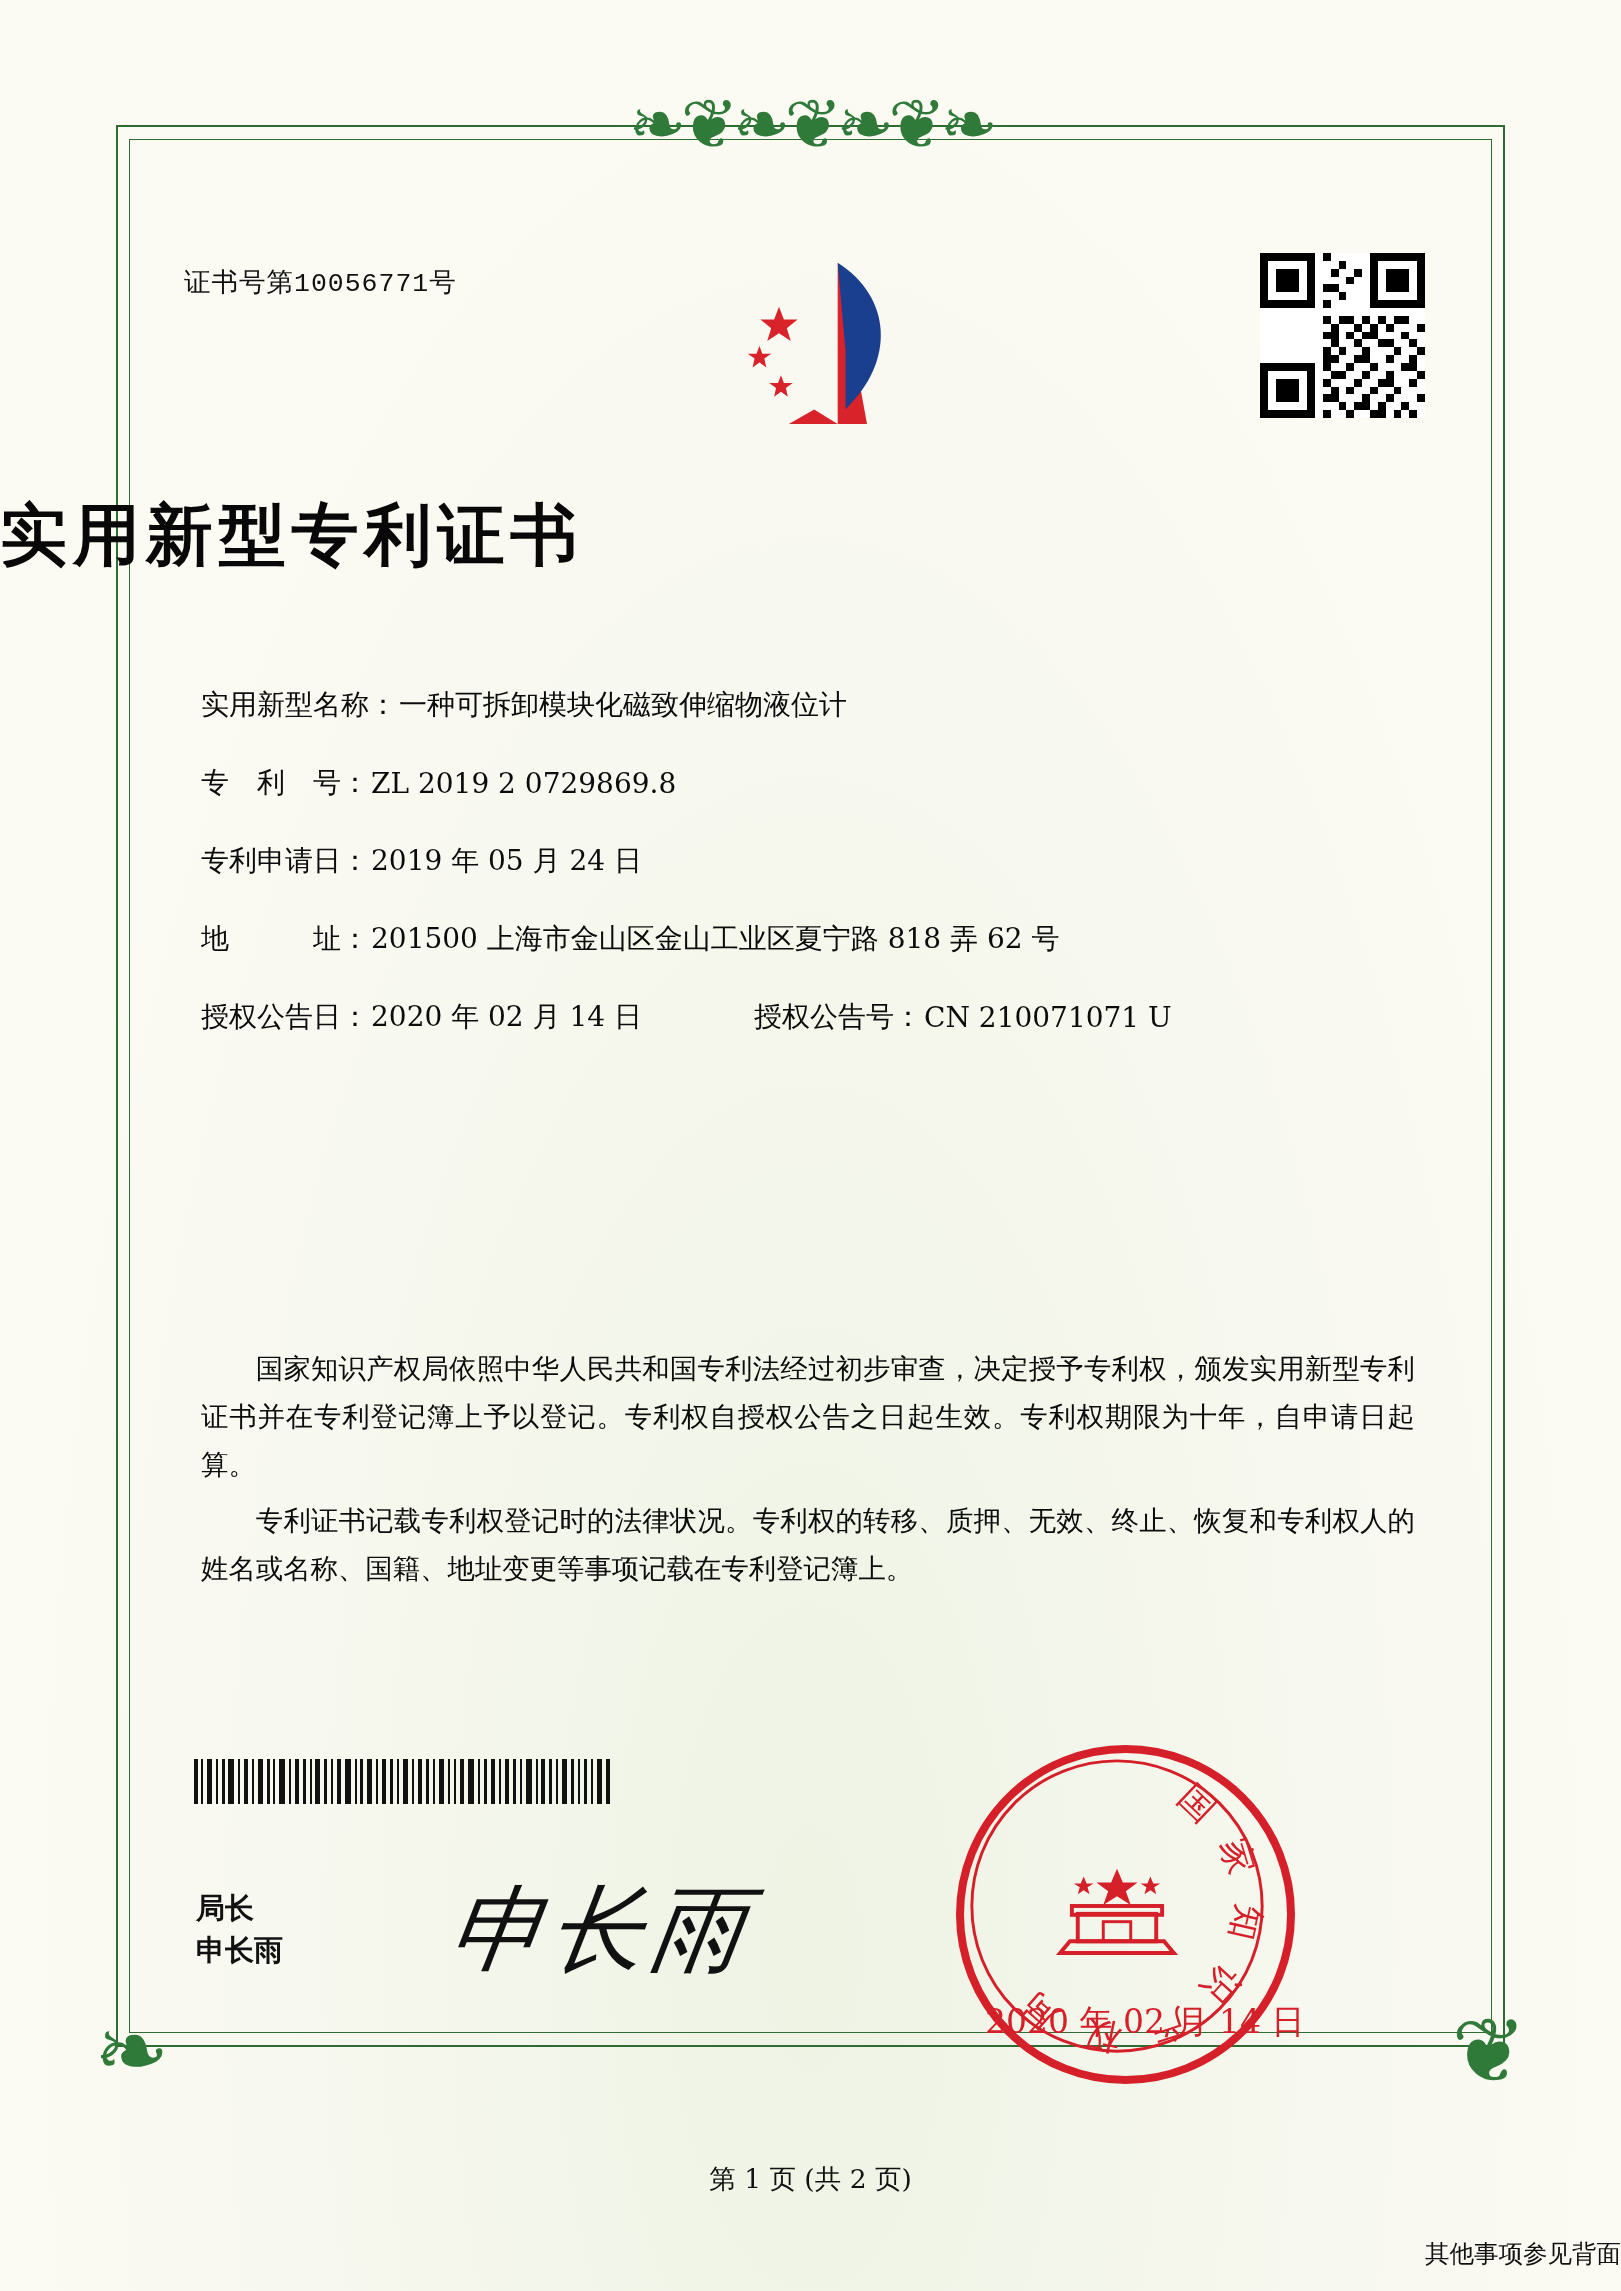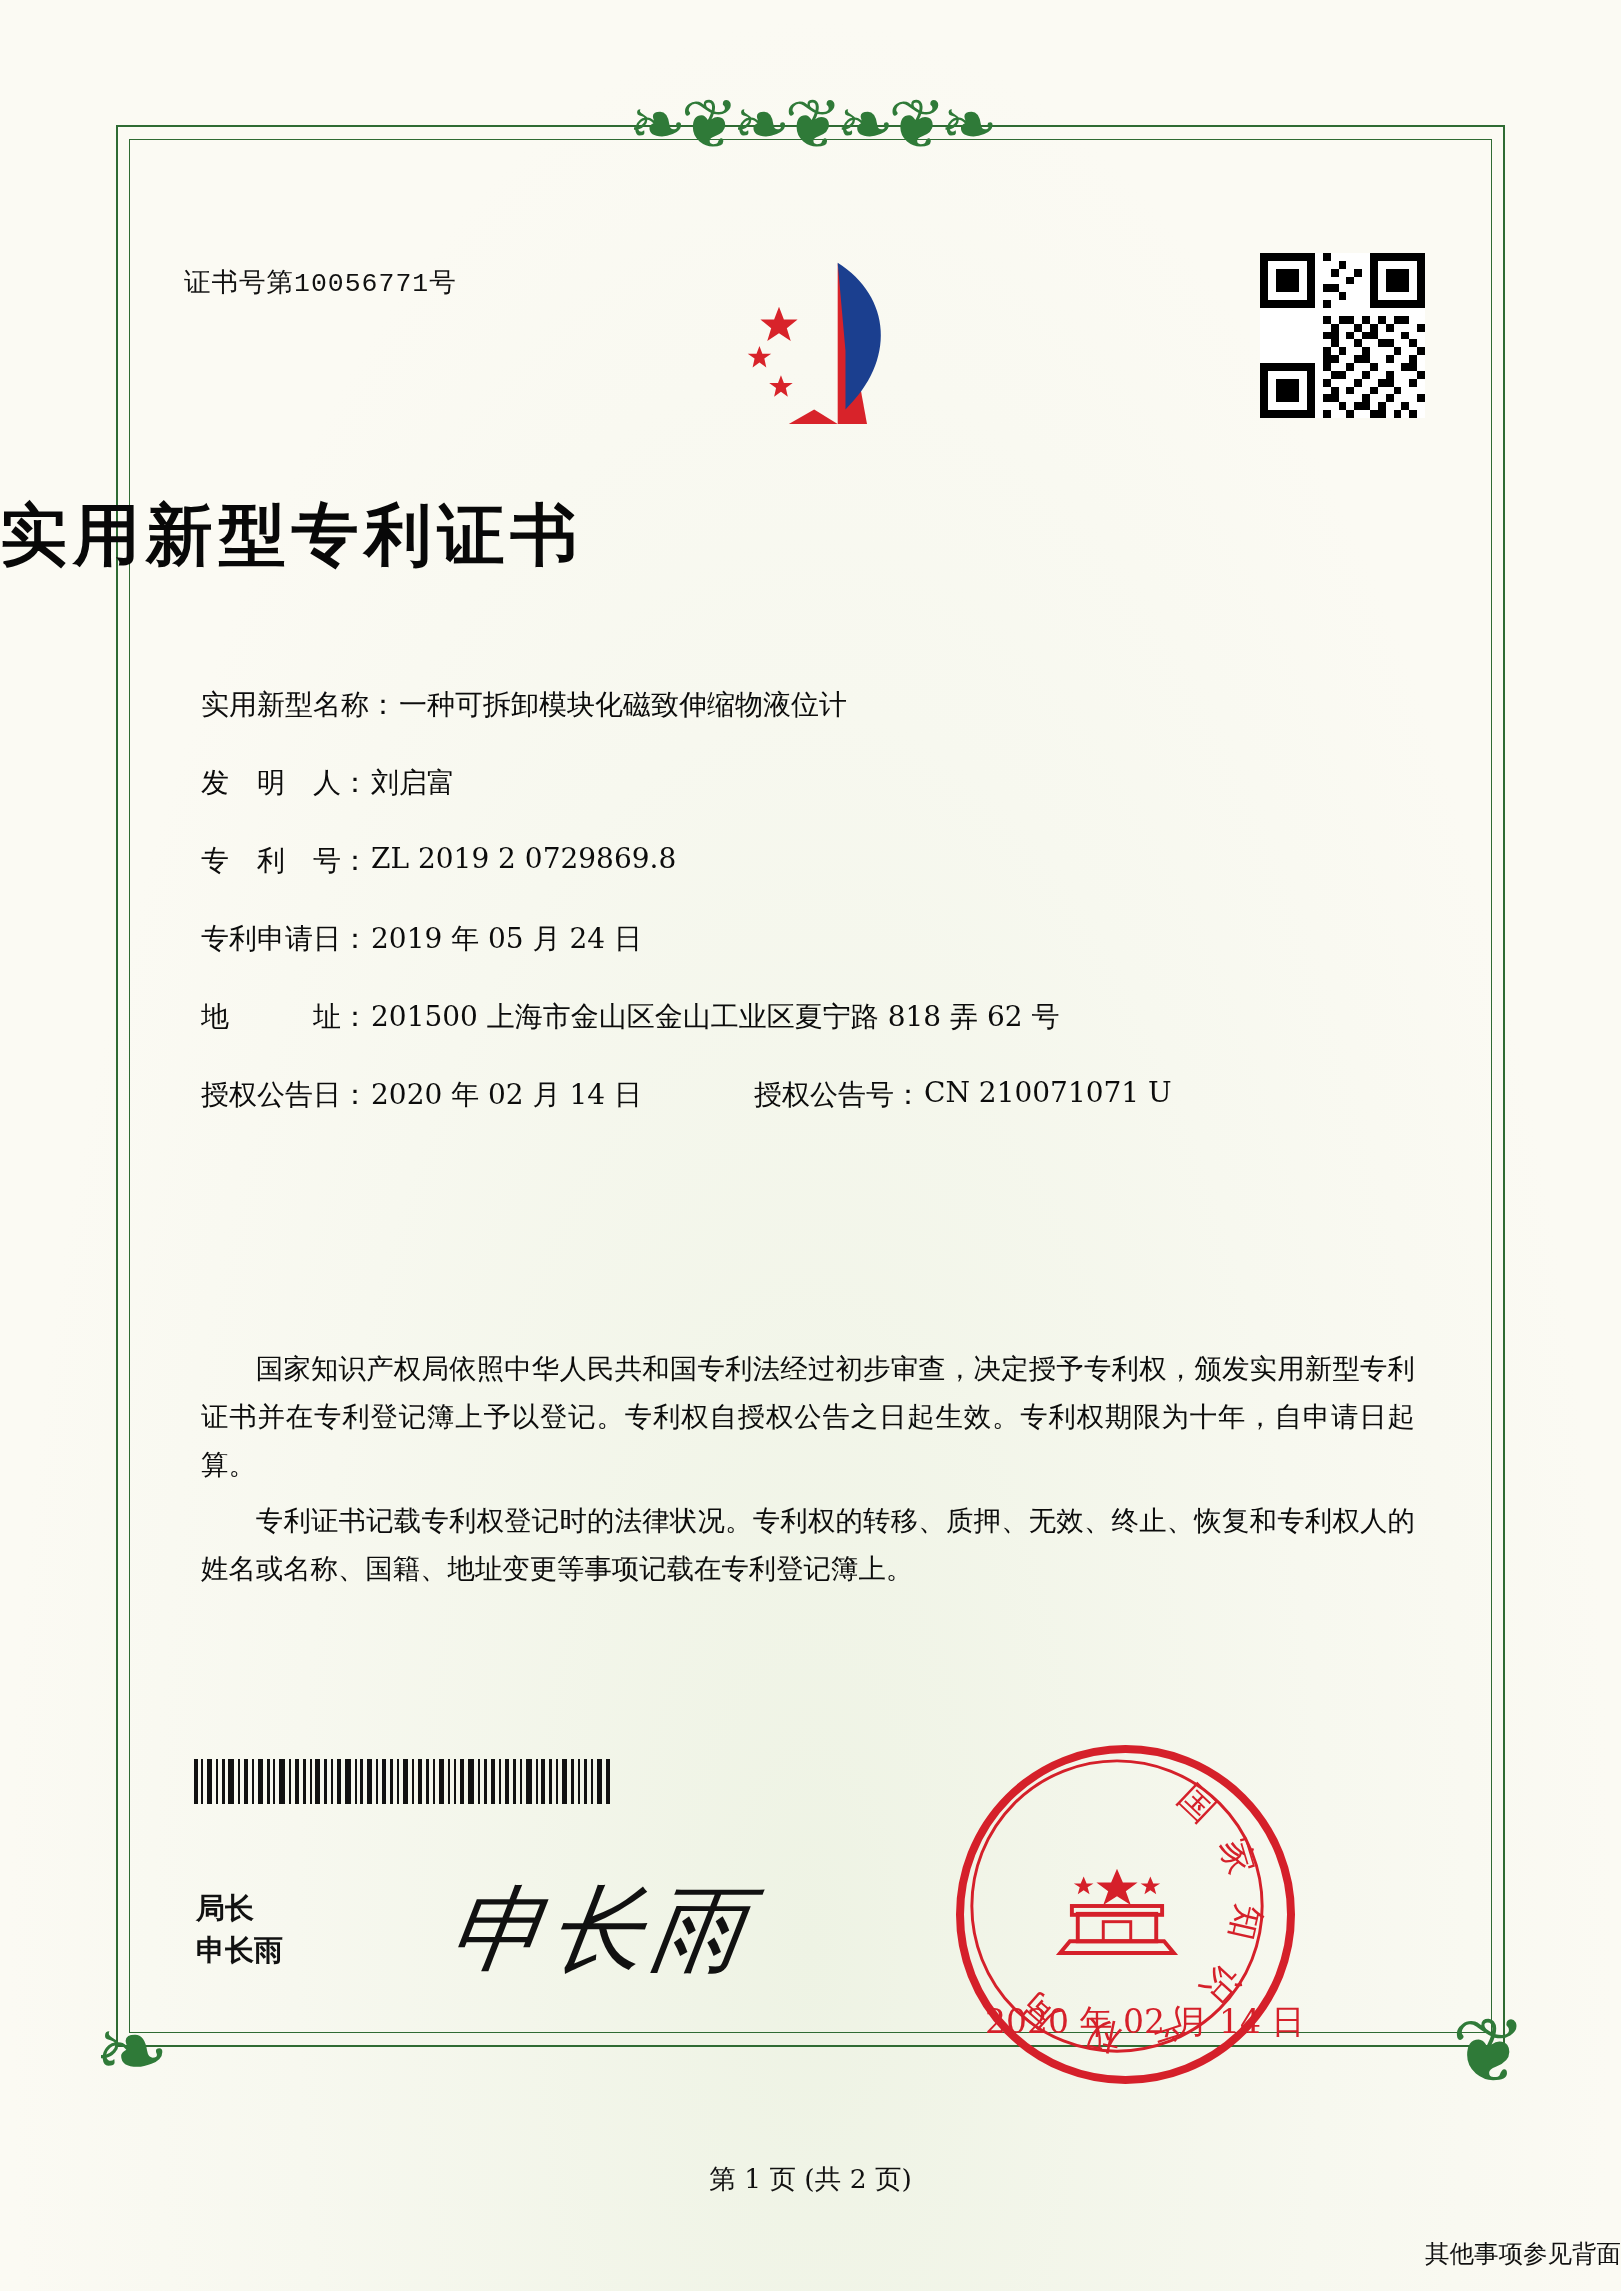--- a/index.html
+++ b/index.html
@@ -51,21 +51,21 @@
     position:absolute;left:0;right:0;top:490px;text-align:left;
     font-family:"DejaVu Serif","Liberation Serif",serif;
     font-weight:bold;font-size:67px;letter-spacing:5.9px;color:#080808;
   }
 
   .fields{
     position:absolute;left:201px;top:686px;right:186px;
     font-family:"DejaVu Serif","Liberation Serif",serif;
     color:#0c0c0c;
   }
-  .row{display:flex;align-items:flex-start;margin-bottom:40px;font-size:28px;}
+  .row{display:flex;align-items:center;margin-bottom:40px;font-size:28px;}
   .lbl{white-space:pre;}
   .val{margin-left:2px;}
   .row.two .second{margin-left:112px;}
 
   .para{
     position:absolute;left:201px;right:206px;top:1345px;
     font-family:"DejaVu Serif","Liberation Serif",serif;
     font-size:27.4px;line-height:1.75;color:#0c0c0c;text-align:justify;
   }
   .para p{margin:0 0 7.8px 0;text-indent:2em;}
@@ -224,24 +224,20 @@
   </div>
 
   <div class="title">实用新型专利证书</div>
 
   <div class="fields">
     <div class="row">
       <span class="lbl">实用新型名称：</span>
       <span class="val">一种可拆卸模块化磁致伸缩物液位计</span>
     </div>
     <div class="row">
-      <span class="lbl">发　明　人：</span>
-      <span class="val">刘启富</span>
-    </div>
-    <div class="row">
       <span class="lbl">专　利　号：</span>
       <span class="val">ZL 2019 2 0729869.8</span>
     </div>
     <div class="row">
       <span class="lbl">专利申请日：</span>
       <span class="val">2019 年 05 月 24 日</span>
     </div>
     <div class="row">
       <span class="lbl">地　　　址：</span>
       <span class="val">201500  上海市金山区金山工业区夏宁路 818 弄 62 号</span>

